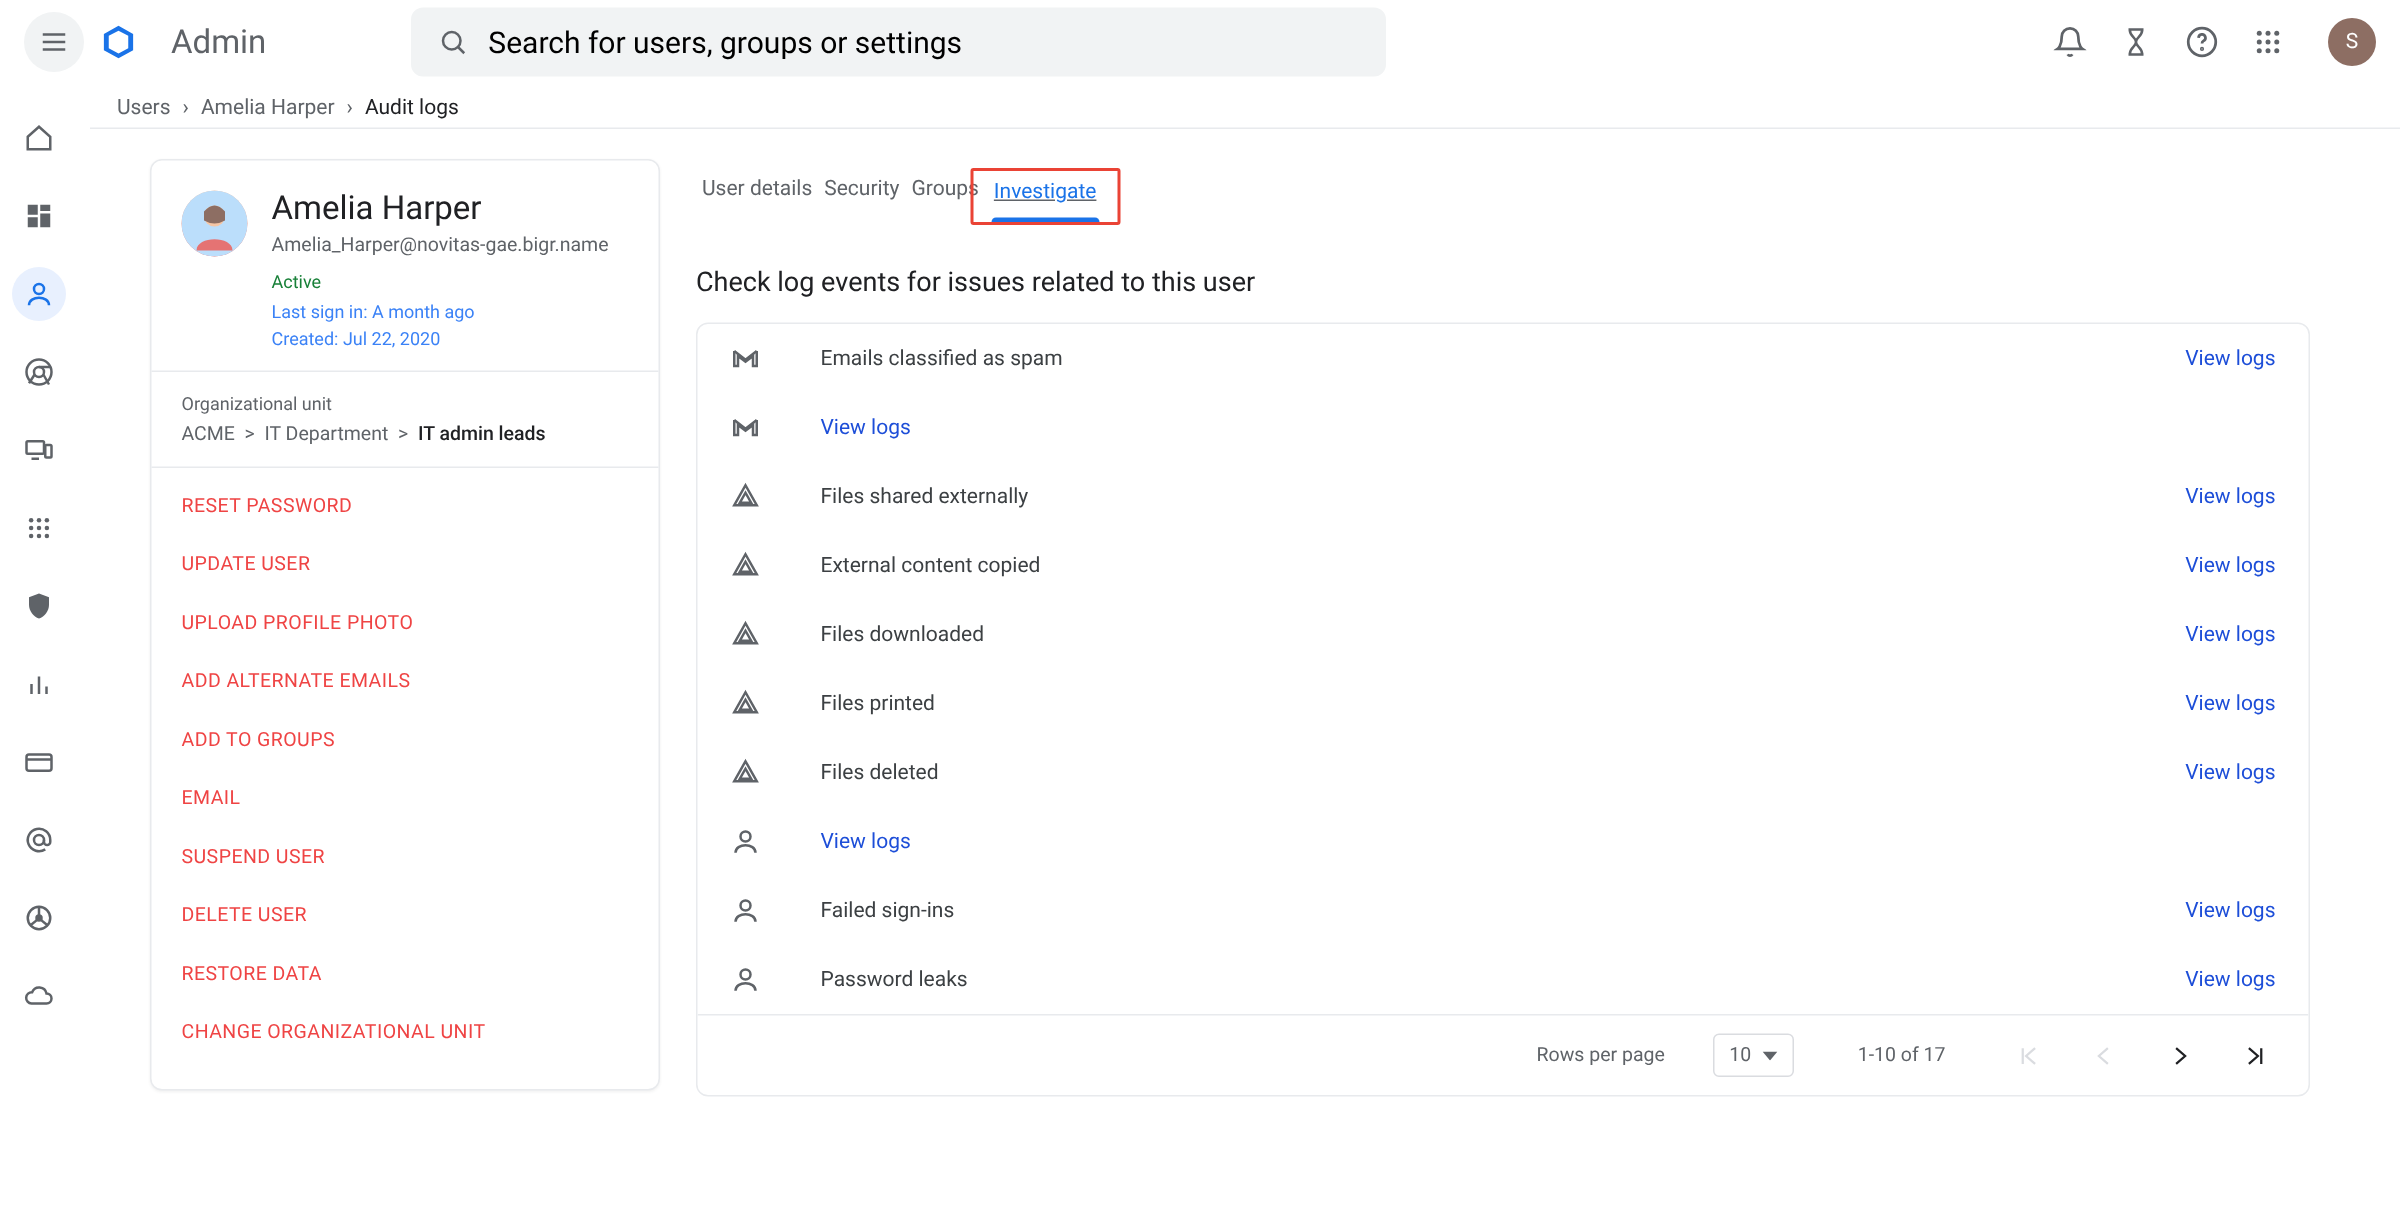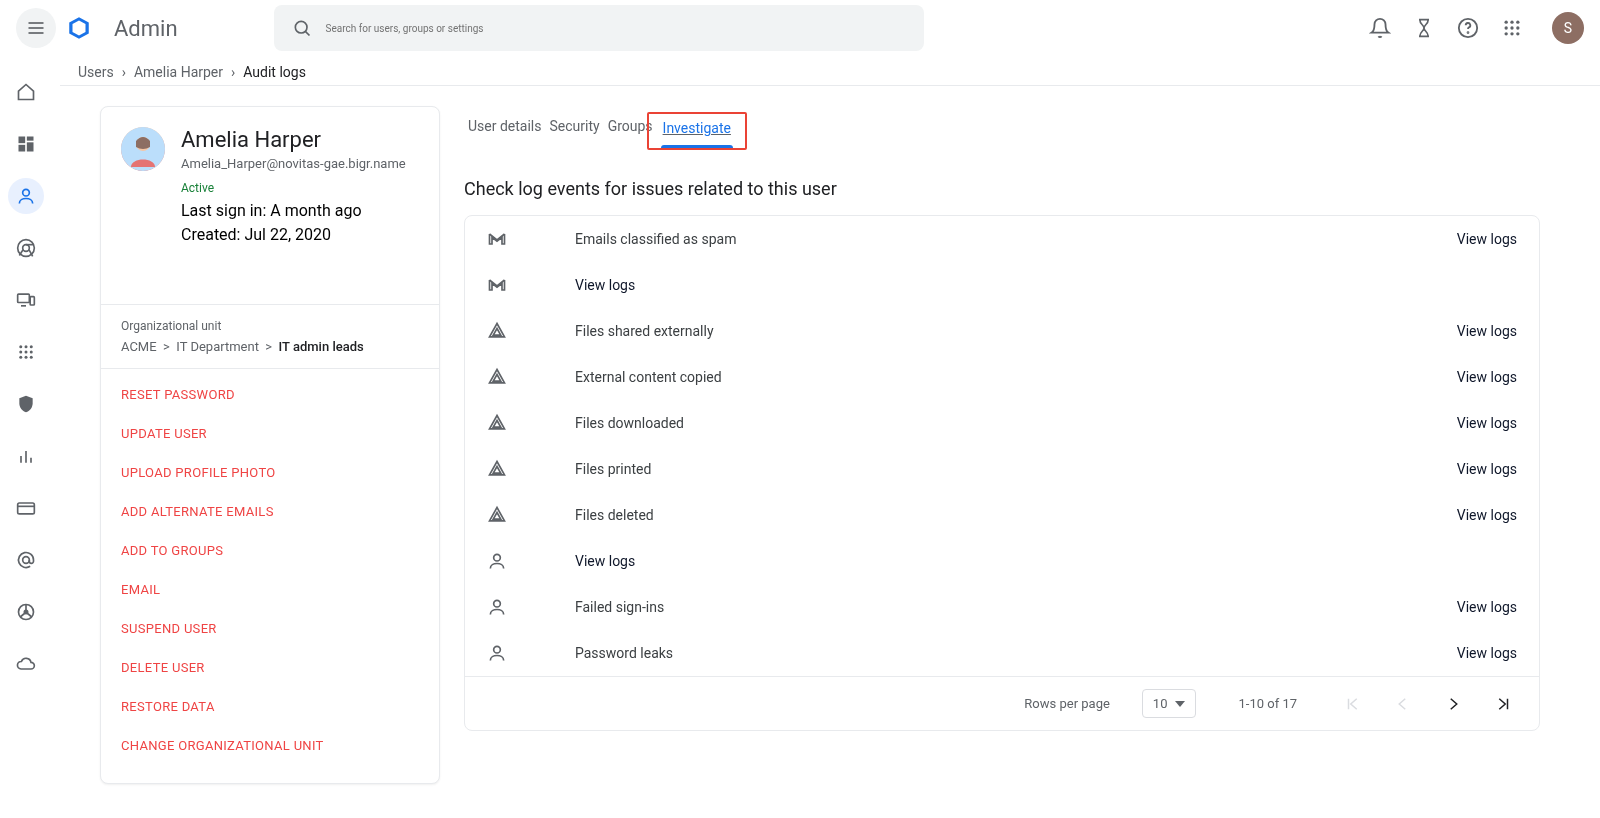--- a/index.html
+++ b/index.html
@@ -5,21 +5,21 @@
 * { margin: 0; padding: 0; box-sizing: border-box; font-family: 'Google Sans', Roboto, Arial, sans-serif; }
 body { background: #fff; color: #202124; width: 1600px; height: 818px; overflow: hidden; }
 svg { display: block; }
 
 
 .header { display: flex; align-items: center; height: 56px; padding: 0 16px; }
 .hamburger-wrap { width: 40px; height: 40px; border-radius: 50%; background: #f1f3f4; display: flex; align-items: center; justify-content: center; cursor: pointer; }
 .logo-wrap { display: flex; align-items: center; margin-left: 10px; cursor: pointer; gap: 16px; }
 .logo-text { font-size: 22px; color: #5f6368; margin-left: 6px; }
 .search-bar { margin-left: 96px; margin-right: auto; width: 650px; height: 46px; background: #f1f3f4; border-radius: 8px; display: flex; align-items: center; padding: 0 18px; }
-.search-input-ph { color: #737373; font-size: 10px; margin-left: 14px; text-align: center; }
+.search-input-ph { color: #000000; font-size: 20px; margin-left: 14px; text-align: center; }
 .header-icons { display: flex; align-items: center; gap: 20px; }
 .header-icon { width: 24px; height: 24px; color: #5f6368; cursor: pointer; display: flex; align-items: center; justify-content: center; }
 .avatar { width: 32px; height: 32px; border-radius: 50%; background: #8d6e63; color: #fff; display: flex; align-items: center; justify-content: center; font-size: 14px; cursor: pointer; margin-left: 8px; }
 
 
 .sidebar { position: absolute; left: 0; top: 56px; width: 52px; display: flex; flex-direction: column; align-items: center; padding-top: 18px; gap: 16px; }
 .sidebar-item { width: 36px; height: 36px; display: flex; align-items: center; justify-content: center; border-radius: 50%; cursor: pointer; color: #5f6368; }
 .sidebar-item.active { background: #e8f0fe; color: #1a73e8; }
 
 
@@ -31,43 +31,43 @@
 
 .content { position: absolute; left: 100px; top: 106px; right: 60px; bottom: 0; display: flex; gap: 24px; align-items: flex-start; }
 
 
 .user-card { width: 340px; background: #fff; border: 1px solid #e8eaed; border-radius: 8px; padding-bottom: 12px; box-shadow: 0 1px 2px rgba(60,64,67,0.08); }
 .user-head { display: flex; padding: 20px 20px 12px 20px; gap: 16px; }
 .user-avatar { width: 44px; height: 44px; border-radius: 50%; background: linear-gradient(#f5c6a5, #e57373); flex-shrink: 0; display:flex; align-items:center; justify-content:center; }
 .user-name { font-size: 22px; color: #202124; margin-bottom: 4px; }
 .user-email { font-size: 13px; color: #5f6368; margin-bottom: 10px; }
 .user-status { font-size: 12px; color: #188038; margin-bottom: 4px; }
-.user-meta { font-size: 16px; color: #000000; line-height: 1.5; }
-.org-block { padding: 14px 20px; border-top: 1px solid #e8eaed; border-bottom: 1px solid #e8eaed; margin-top: 45px; }
+.user-meta { font-size: 12px; color: #3b82f6; line-height: 1.5; }
+.org-block { padding: 14px 20px; border-top: 1px solid #e8eaed; border-bottom: 1px solid #e8eaed; }
 .org-label { font-size: 12px; color: #5f6368; margin-bottom: 6px; }
 .org-path { font-size: 13px; color: #5f6368; }
 .org-path .cur { color: #202124; font-weight: 500; }
 .action-list { padding: 6px 0; }
 .action-item { padding: 12px 20px; font-size: 13px; color: #ef4444; cursor: pointer; letter-spacing: 0.3px; }
 
 
 .main-panel { flex: 1; }
 .tabs { display: flex; padding: 6px 0 10px 0; font-size: 14px; color: #5f6368; position: relative; }
 .tab { cursor: pointer; padding: 6px 4px 12px 4px; }
 .tab.active { color: #1a73e8; position: relative; }
 .tab.active::after { content: ""; position: absolute; left: 2px; right: 2px; bottom: 0; height: 3px; background: #1a73e8; border-radius: 3px 3px 0 0; }
 .highlight-box { border: 2px solid #ea4335; padding: 0 10px; border-radius: 2px; margin-left: -10px; margin-right: -10px; text-decoration: underline; }
 .section-title { font-size: 18px; color: #202124; margin: 18px 0 16px 0; }
 
 .log-table { border: 1px solid #e8eaed; border-radius: 8px; overflow: hidden; }
-.log-row { display: flex; align-items: center; padding: 13px 22px; font-size: 14px; color: #3c4043; gap: 28px; }
+.log-row { display: flex; align-items: center; padding: 13px 22px; font-size: 14px; color: #3c4043; }
 .log-row + .log-row { border-top: 0; }
 .log-icon { width: 60px; display: flex; align-items: center; color: #5f6368; }
 .log-label { flex: 1; }
-.log-link { color: #0f172a; cursor: pointer; font-size: 14px; }
+.log-link { color: #1d4ed8; cursor: pointer; font-size: 14px; }
 
 .pager { display: flex; align-items: center; justify-content: flex-end; padding: 12px 22px; gap: 22px; border-top: 1px solid #e8eaed; font-size: 13px; color: #5f6368; }
 .rpp-select { border: 1px solid #dadce0; border-radius: 4px; padding: 6px 10px; display: flex; align-items: center; gap: 8px; cursor: pointer; margin-left: 10px; }
 .pager-range { margin: 0 20px; }
 .pager-btn { width: 28px; height: 28px; display: flex; align-items: center; justify-content: center; cursor: pointer; color: #5f6368; }
 .pager-btn.disabled { color: #dadce0; cursor: default; }
 </style>
 </head>
 <body>
 

